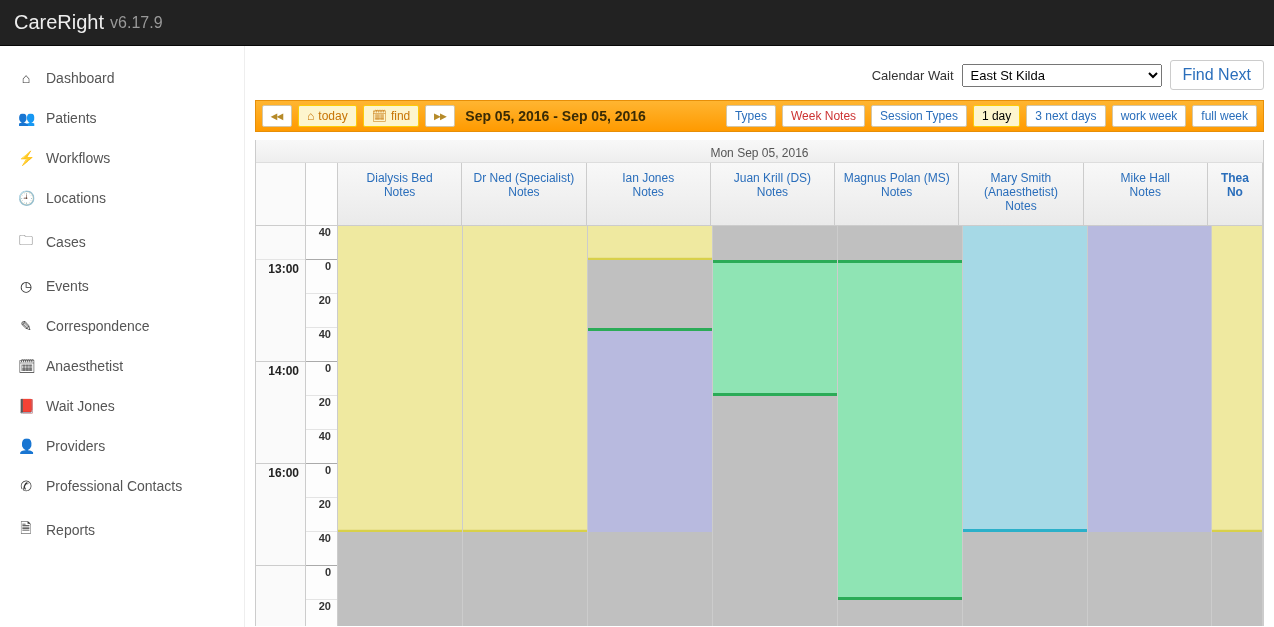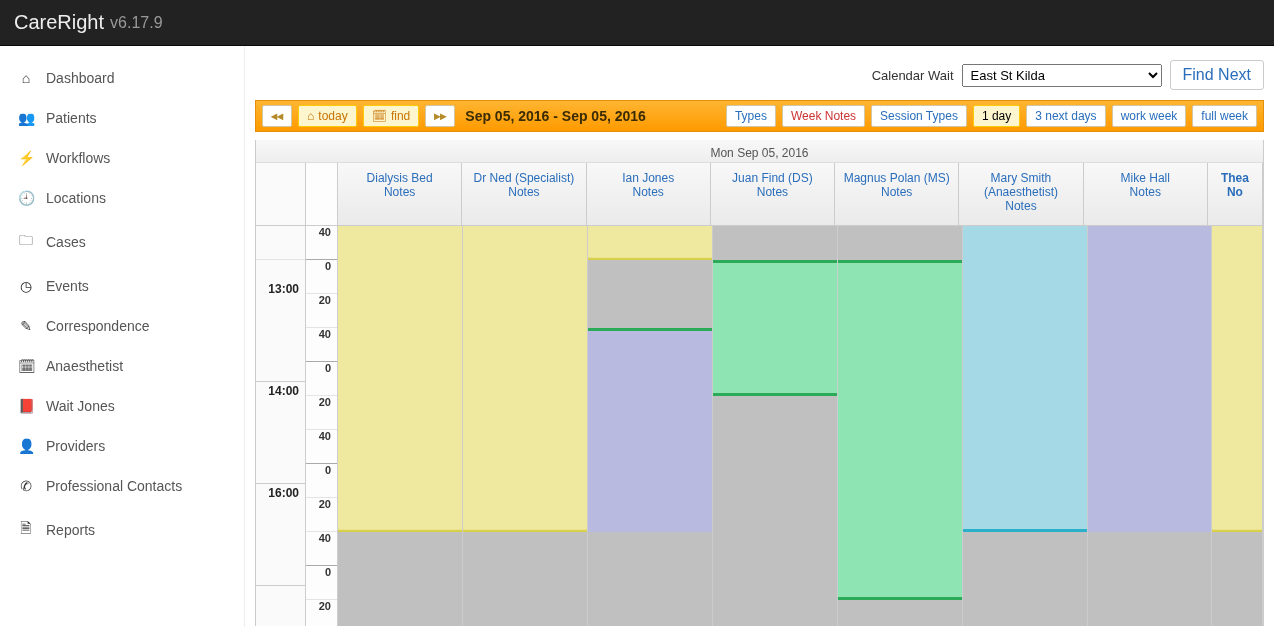--- a/index.html
+++ b/index.html
@@ -150,32 +150,32 @@
 
     <div class="calwrap">
       <div class="daylabel">Mon Sep 05, 2016</div>
       <div class="headers">
         <div class="timecol"></div>
         <div class="subcol"></div>
         <div id="provheads" style="display:flex;flex:1">
             <div class="provhead"><a href="#">Dialysis Bed</a><a class="notes" href="#">Notes</a></div>
             <div class="provhead"><a href="#">Dr Ned (Specialist)</a><a class="notes" href="#">Notes</a></div>
             <div class="provhead"><a href="#">Ian Jones</a><a class="notes" href="#">Notes</a></div>
-            <div class="provhead"><a href="#">Juan Find (DS)</a><a class="notes" href="#">Notes</a></div>
+            <div class="provhead"><a href="#">Juan Krill (DS)</a><a class="notes" href="#">Notes</a></div>
             <div class="provhead"><a href="#">Magnus Polan (MS)</a><a class="notes" href="#">Notes</a></div>
             <div class="provhead"><a href="#">Mary Smith (Anaesthetist)</a><a class="notes" href="#">Notes</a></div>
             <div class="provhead"><a href="#">Mike Hall</a><a class="notes" href="#">Notes</a></div>
             <div class="provhead" style="flex: 0.4 1 0%; font-weight: bold;"><a href="#">Thea</a><a class="notes" href="#">No</a></div>
           </div>
       </div>
       <div class="grid">
         <div style="display:flex;">
           <div class="timecol" id="timecol">
               <div class="slotlabel" style="height: 34px;"></div>
-              <div class="hour" style="height: 102px; margin-top: 20px;">13:00</div>
+              <div class="hour" style="height: 102px;">13:00</div>
               <div class="hour" style="height: 102px;">14:00</div>
               <div class="hour" style="height: 102px;">16:00</div>
             </div>
           <div class="subcol" id="subcol">
               <div class="slot hourline">40</div>
               <div class="slot">0</div>
               <div class="slot">20</div>
               <div class="slot hourline">40</div>
               <div class="slot">0</div>
               <div class="slot">20</div>

